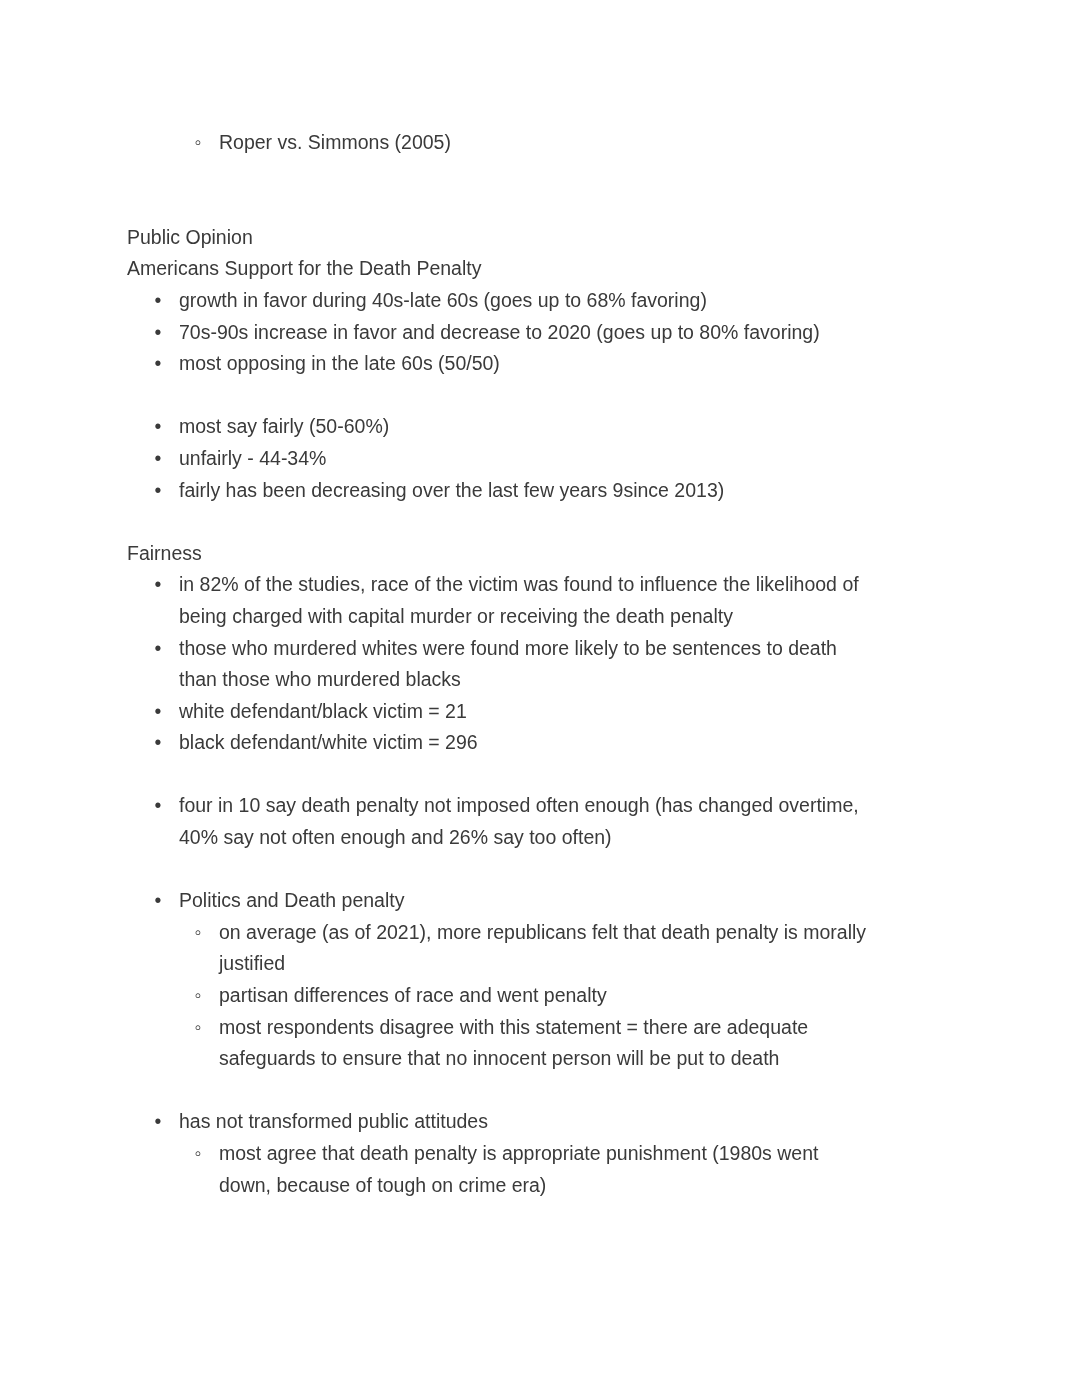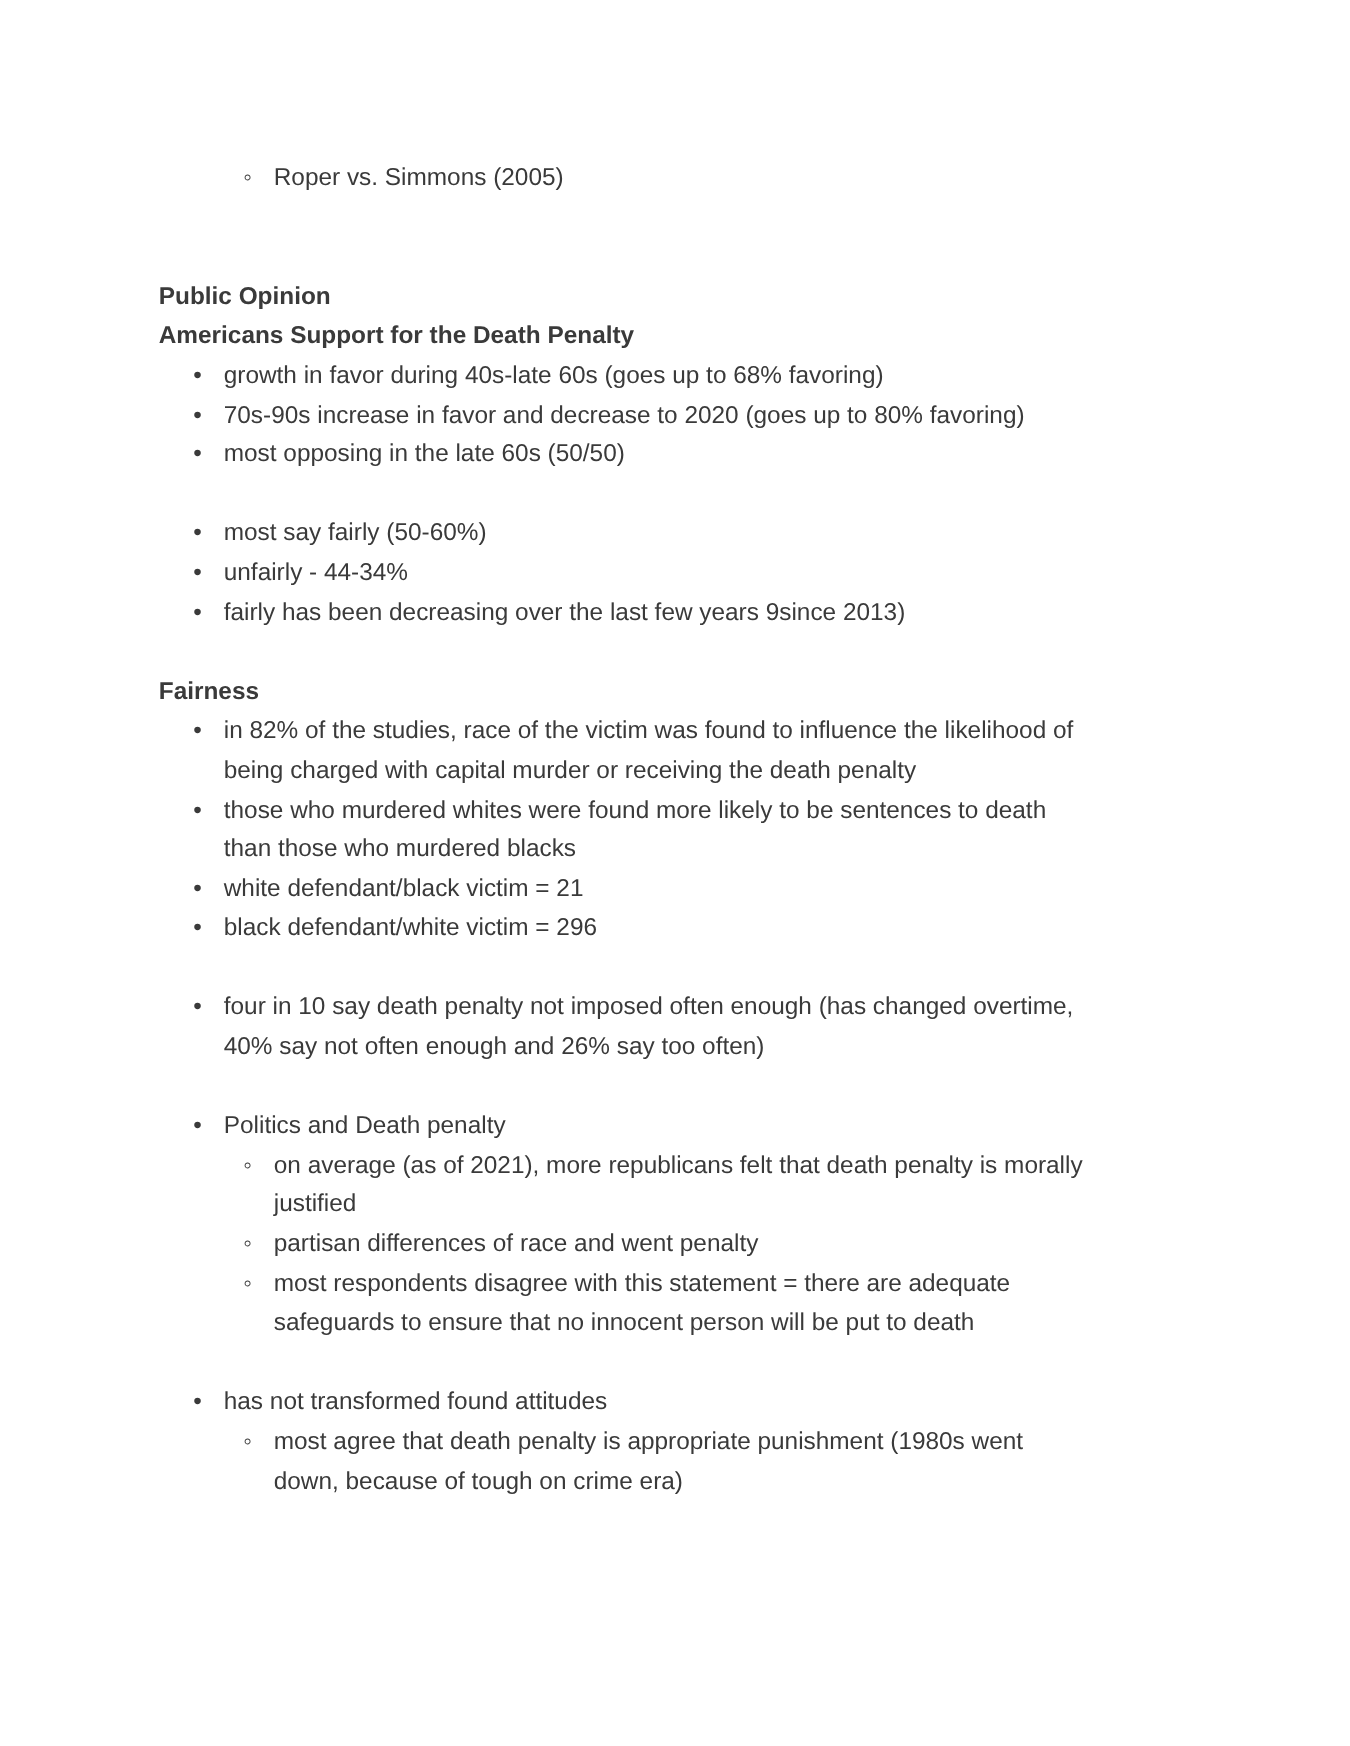--- a/index.html
+++ b/index.html
@@ -14,22 +14,22 @@
     font-size: 19.5px;
     line-height: 31.6px;
     color: #3a3a3a;
     overflow: hidden;
   }
   .doc {
     padding: 127px 120px 0 127px;
     box-sizing: border-box;
   }
   .spacer { height: 31.6px; }
-  .para { margin: 0; font-weight: bold; }
-  .heading { font-weight: 700; }
+  .para { margin: 0; }
+  .heading { font-weight: 400; }
   .bullet { display: flex; align-items: flex-start; }
   .bullet .marker {
     flex: 0 0 52px;
     box-sizing: border-box;
     padding-left: 10px;
     text-align: center;
     user-select: none;
   }
   .bullet .btext { flex: 1 1 auto; white-space: pre-line; }
   .l2 { margin-left: 40px; }
@@ -129,21 +129,21 @@
     <span class="marker">◦</span>
     <span class="btext">most respondents disagree with this statement = there are adequate
 safeguards to ensure that no innocent person will be put to death</span>
   </div>
 
   <div class="spacer"></div>
 
 
   <div class="bullet l1">
     <span class="marker">•</span>
-    <span class="btext">has not transformed found attitudes</span>
+    <span class="btext">has not transformed public attitudes</span>
   </div>
   <div class="bullet l2">
     <span class="marker">◦</span>
     <span class="btext">most agree that death penalty is appropriate punishment (1980s went
 down, because of tough on crime era)</span>
   </div>
 
 </div>
 
 </body></html>

